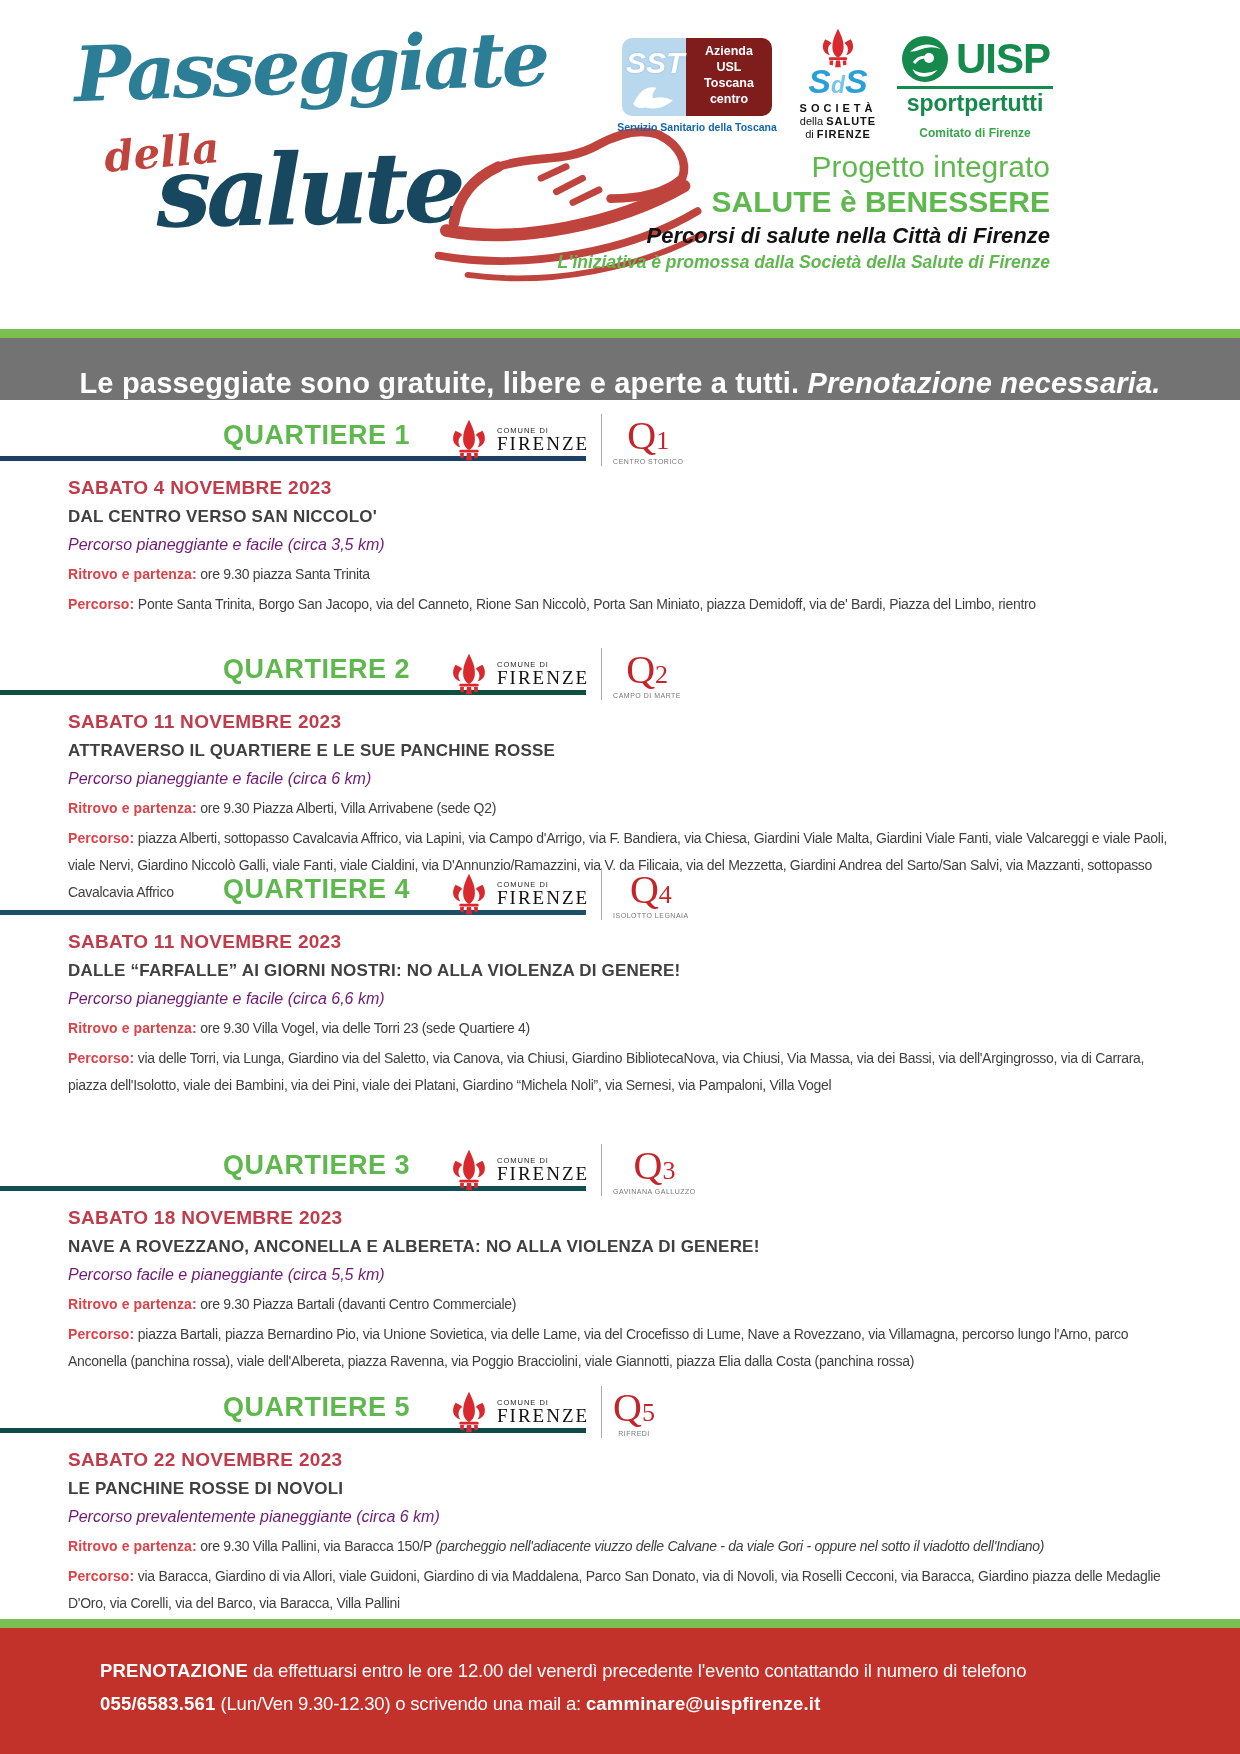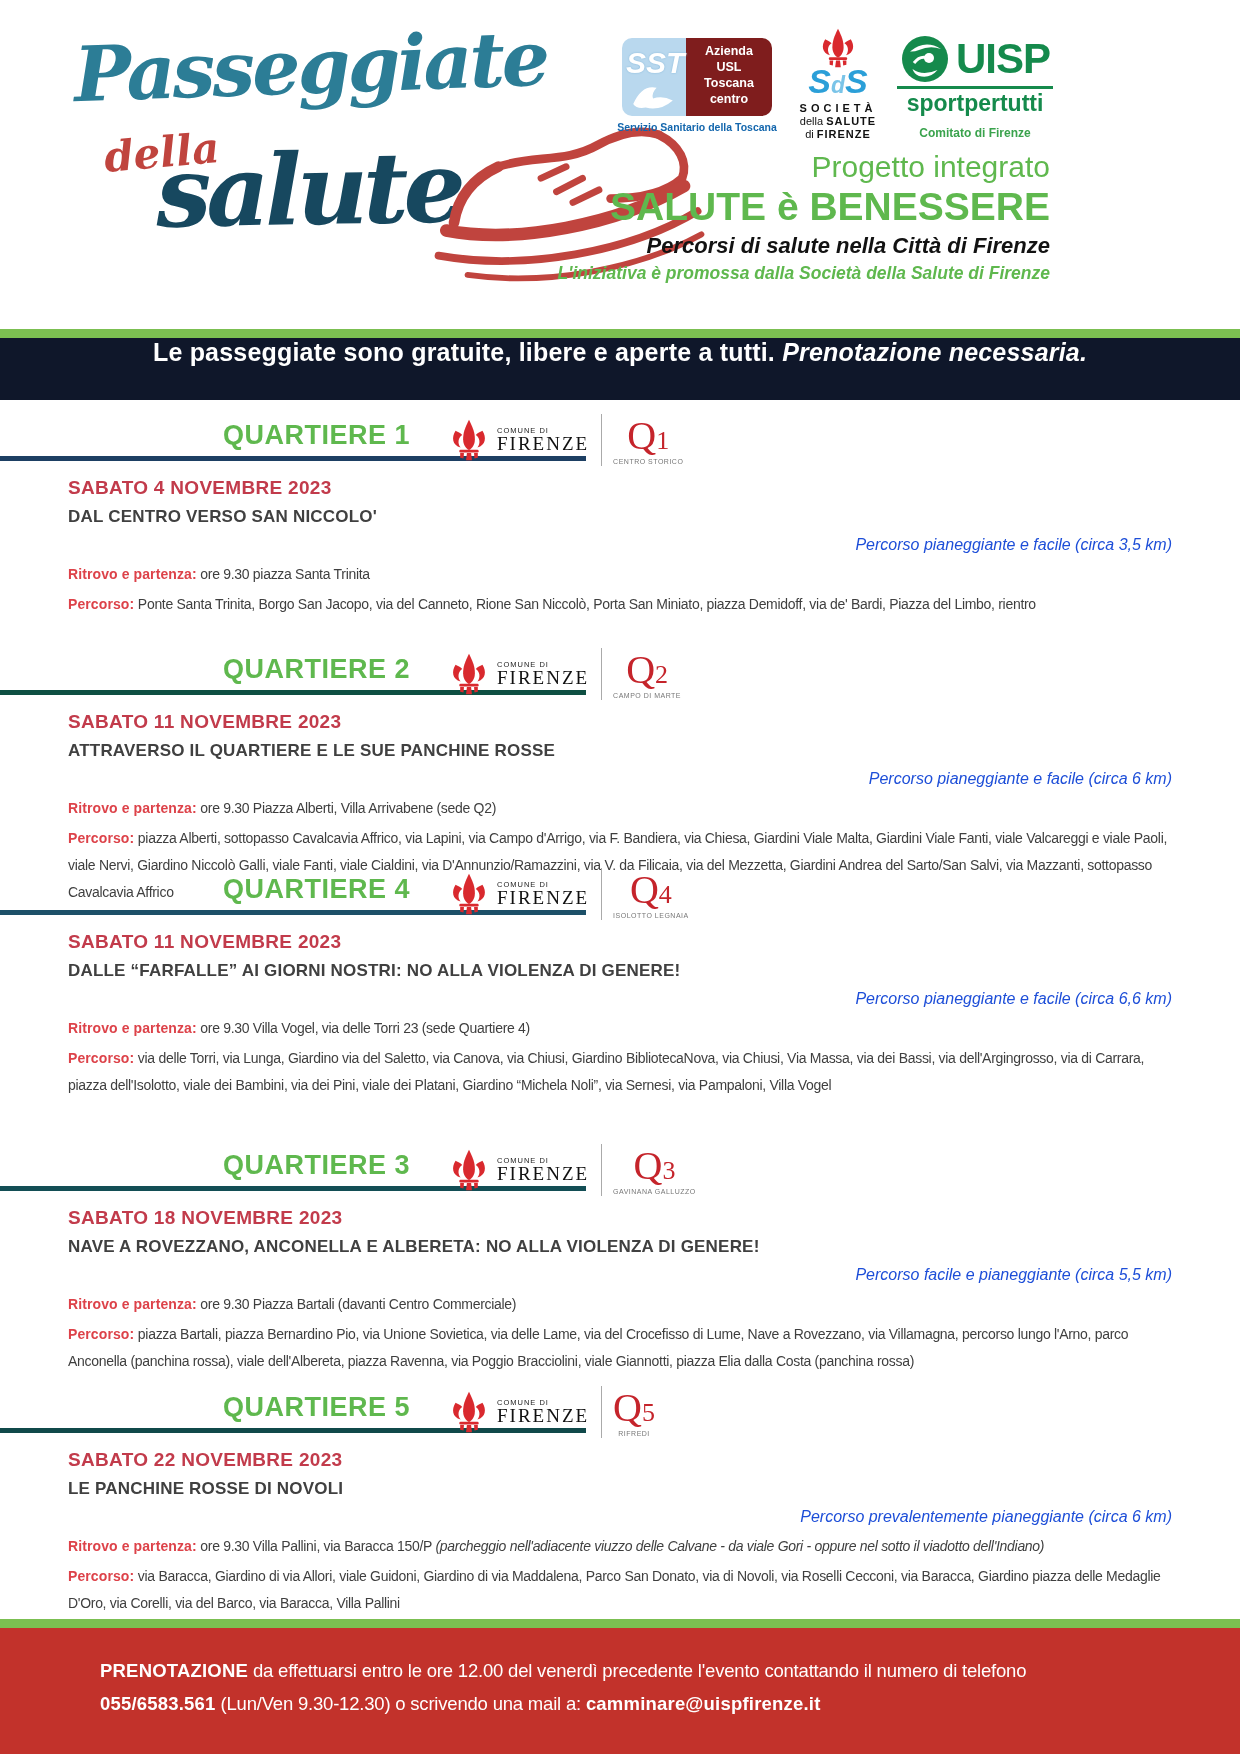--- a/index.html
+++ b/index.html
@@ -37,29 +37,29 @@
   .logo-uisp{position:absolute;left:890px;top:34px;width:170px;text-align:center;}
   .uisp-row{display:flex;align-items:center;justify-content:center;gap:6px;}
   .uisp-acronym{font-size:42px;font-weight:bold;color:#158a4c;letter-spacing:-1px;}
   .uisp-bar{height:3px;background:#158a4c;width:156px;margin:2px auto 1px auto;}
   .uisp-tagline{font-size:23px;font-weight:bold;color:#158a4c;letter-spacing:0px;}
   .uisp-caption{font-size:12px;font-weight:bold;color:#3aa34d;margin-top:9px;}
 
   
   .claims{position:absolute;left:500px;top:150px;width:550px;text-align:right;line-height:1.15;}
   .claims-l1{font-size:30px;color:#5fb84e;}
-  .claims-l2{font-size:39px;color:#5fb84e;font-weight:bold;}
+  .claims-l2{font-size:30px;color:#5fb84e;font-weight:bold;}
   .claims-l3{font-size:22px;color:#121212;font-weight:bold;font-style:italic;margin-top:4px;}
   .claims-l4{font-size:17.5px;color:#5fb84e;font-weight:bold;font-style:italic;margin-top:4px;}
 
   
   .stripe{position:absolute;left:0;top:329px;width:100%;height:9px;background:#7bbf51;}
-  .banner{position:absolute;left:0;top:338px;width:100%;height:62px;background:#0f172a;
-          display:flex;align-items:flex-start;justify-content:center;color:#fff;
-          font-size:25px;font-weight:bold;letter-spacing:0.2px;}
+  .banner{position:absolute;left:0;top:338px;width:100%;height:62px;background:#737373;
+          display:flex;align-items:flex-end;justify-content:center;color:#fff;
+          font-size:29px;font-weight:bold;letter-spacing:0.2px;}
   .banner .it{font-style:italic;}
 
   
   .quartiere{position:absolute;left:0;width:1240px;}
   .q-header{position:relative;height:43px;}
   .q-title{position:absolute;left:0;top:2px;width:410px;text-align:right;
            font-size:27px;line-height:30px;font-weight:bold;color:#5fb84e;letter-spacing:0.5px;}
   .q-underline{position:absolute;left:0;top:38px;width:586px;height:5px;background:#17485f;}
   .q-logos{position:absolute;left:448px;top:-4px;display:flex;align-items:center;}
   .comune{display:flex;align-items:center;gap:7px;}
@@ -70,21 +70,21 @@
   .q-badge{text-align:center;line-height:1;}
   .q-mark{font-family:"Liberation Serif",serif;color:#c5242b;font-size:40px;}
   .q-mark .q-num{font-size:26px;}
   .q-area{font-size:7px;color:#777;letter-spacing:0.5px;margin-top:2px;}
 
   .events{margin:15px 68px 0 68px;}
   .e-date{font-size:19px;line-height:24px;font-weight:bold;color:#c23b4b;
           letter-spacing:0.3px;margin-bottom:6px;}
   .e-title{font-size:17px;line-height:21px;font-weight:bold;color:#404040;
            letter-spacing:0.2px;margin-bottom:7px;}
-  .e-desc{font-size:16px;line-height:21px;font-style:italic;color:#1d4ed8;margin-bottom:6px;text-align:right;}
+  .e-desc{font-size:16px;line-height:21px;font-style:italic;color:#701a75;margin-bottom:6px;}
   .e-line{font-size:14px;line-height:27px;color:#3f3f3f;letter-spacing:-0.3px;}
   .e-line.gap{margin-bottom:3px;}
   .e-line.nowrap{white-space:nowrap;}
   .e-label{font-weight:bold;color:#dd4249;letter-spacing:0.1px;}
   .e-note{font-style:italic;}
 
   
   .footer-stripe{position:absolute;left:0;top:1619px;width:100%;height:9px;background:#7bbf51;}
   .footer{position:absolute;left:0;top:1628px;width:100%;height:126px;background:#c2322b;
           box-sizing:border-box;color:#fff;padding:26px 30px 0 100px;

